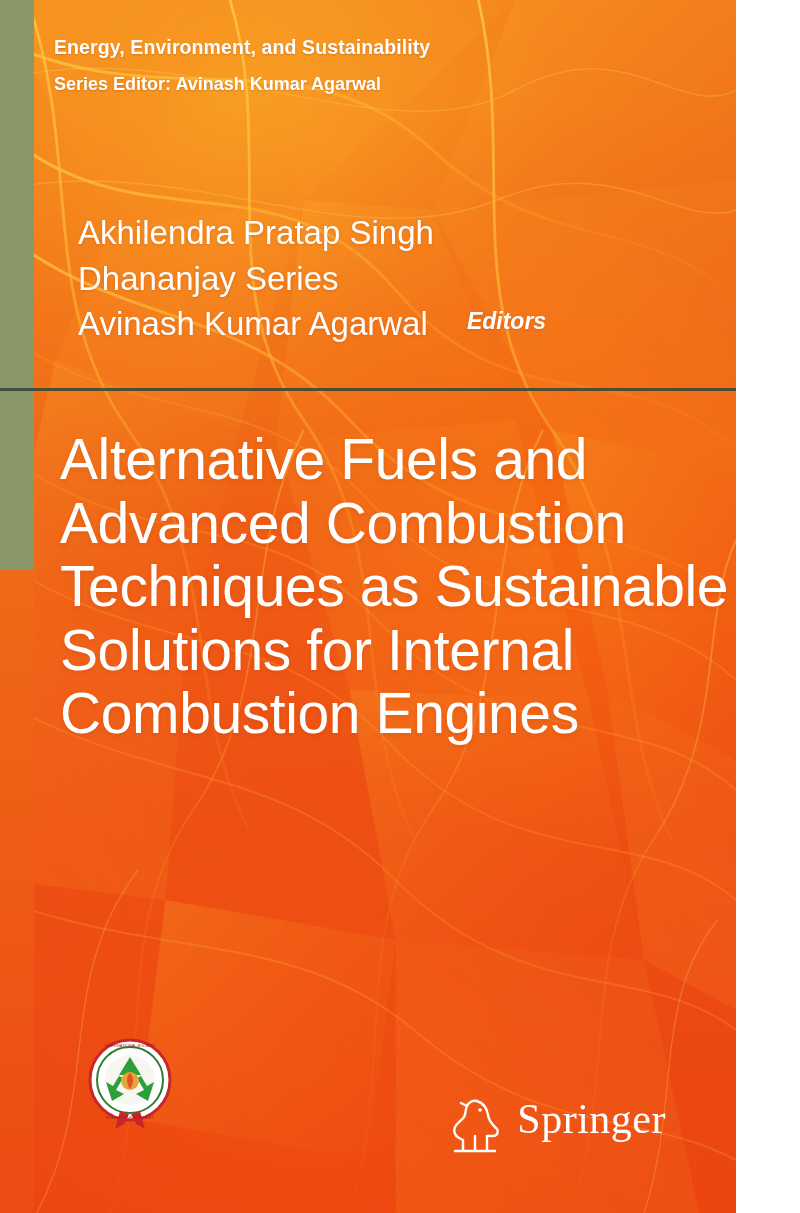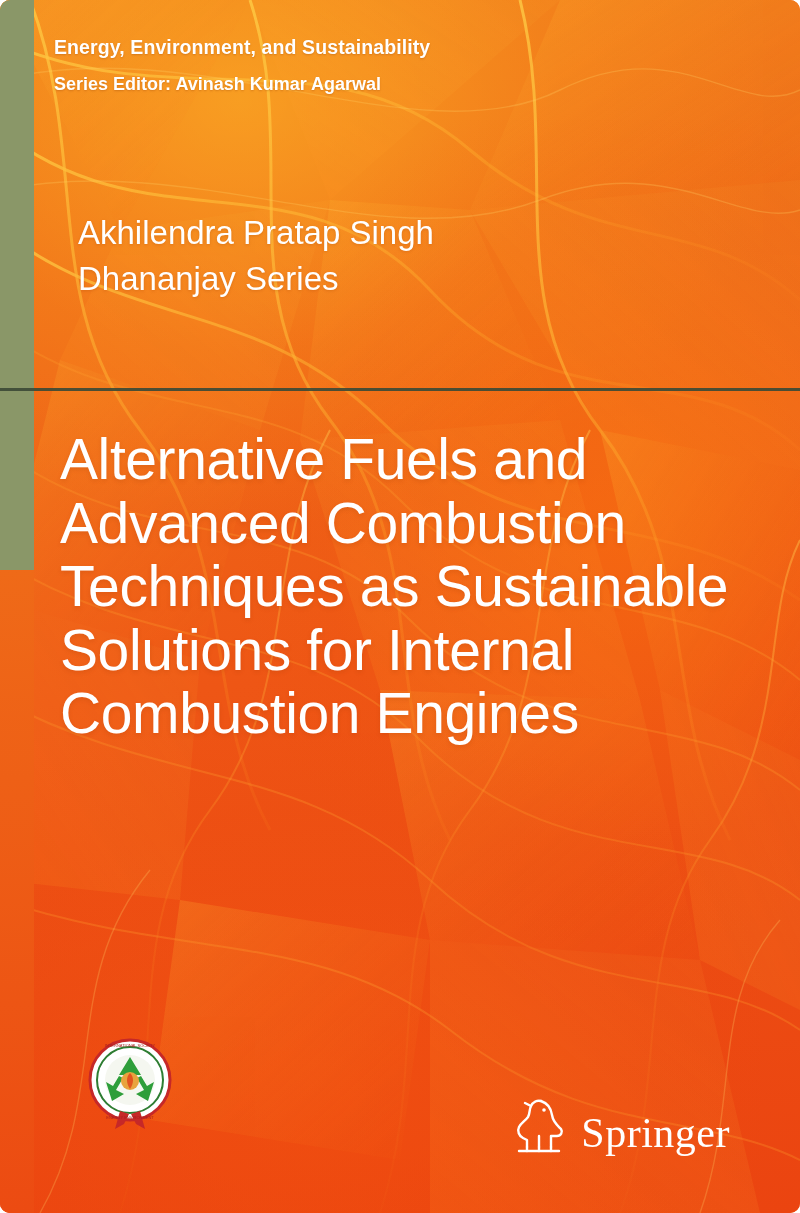--- a/index.html
+++ b/index.html
@@ -5,25 +5,24 @@
   html, body {
     margin: 0;
     padding: 0;
     background: #ffffff;
   }
   body {
     font-family: "Liberation Sans", sans-serif;
   }
   .cover {
     position: relative;
-    width: 800px;
+    width: 736px;
     height: 1213px;
     overflow: hidden;
     background: #f26c20;
-    border-radius: 10px;
   }
   
   .bg-base {
     position: absolute;
     inset: 0;
     background:
       linear-gradient(175deg, #f07c1b 0%, #ef6a18 28%, #ee5615 55%, #ec4c13 78%, #eb4410 100%);
   }
   .bg-glow-a {
     position: absolute;
@@ -146,21 +145,21 @@
     height: 96px;
   }
   .emblem svg { display: block; }
 
   
   .springer {
     position: absolute;
     right: 70px;
     bottom: 56px;
     display: flex;
-    align-items: flex-end;
+    align-items: flex-start;
     gap: 14px;
   }
   .springer .horse svg { display: block; }
   .springer .word {
     color: #ffffff;
     font-size: 42px;
     font-family: "Liberation Serif", serif;
     letter-spacing: 0.5px;
   }
 </style>
@@ -247,20 +246,24 @@
   <div class="series-editor">
     <span class="lbl">Series Editor:</span>
     <span class="val">Avinash Kumar Agarwal</span>
   </div>
 
   <div class="rule"></div>
 
   <div class="editors">
     <div class="editor-name">Akhilendra Pratap Singh</div>
     <div class="editor-name">Dhananjay Series</div>
+    <div class="editor-name">
+      <span>Avinash Kumar Agarwal</span>
+      <span class="editors-role">Editors</span>
+    </div>
   </div>
 
   <div class="title">Alternative Fuels and Advanced Combustion Techniques as Sustainable Solutions for Internal Combustion Engines</div>
 
   <div class="emblem">
     <svg width="96" height="96" viewBox="0 0 96 96" xmlns="http://www.w3.org/2000/svg">
       <circle cx="48" cy="45" r="40" fill="#ffffff"></circle>
       <circle cx="48" cy="45" r="40" fill="none" stroke="#c62828" stroke-width="3"></circle>
       <circle cx="48" cy="45" r="33" fill="none" stroke="#2e7d32" stroke-width="2"></circle>
       <circle cx="48" cy="45" r="25" fill="#f5f7f0"></circle>

